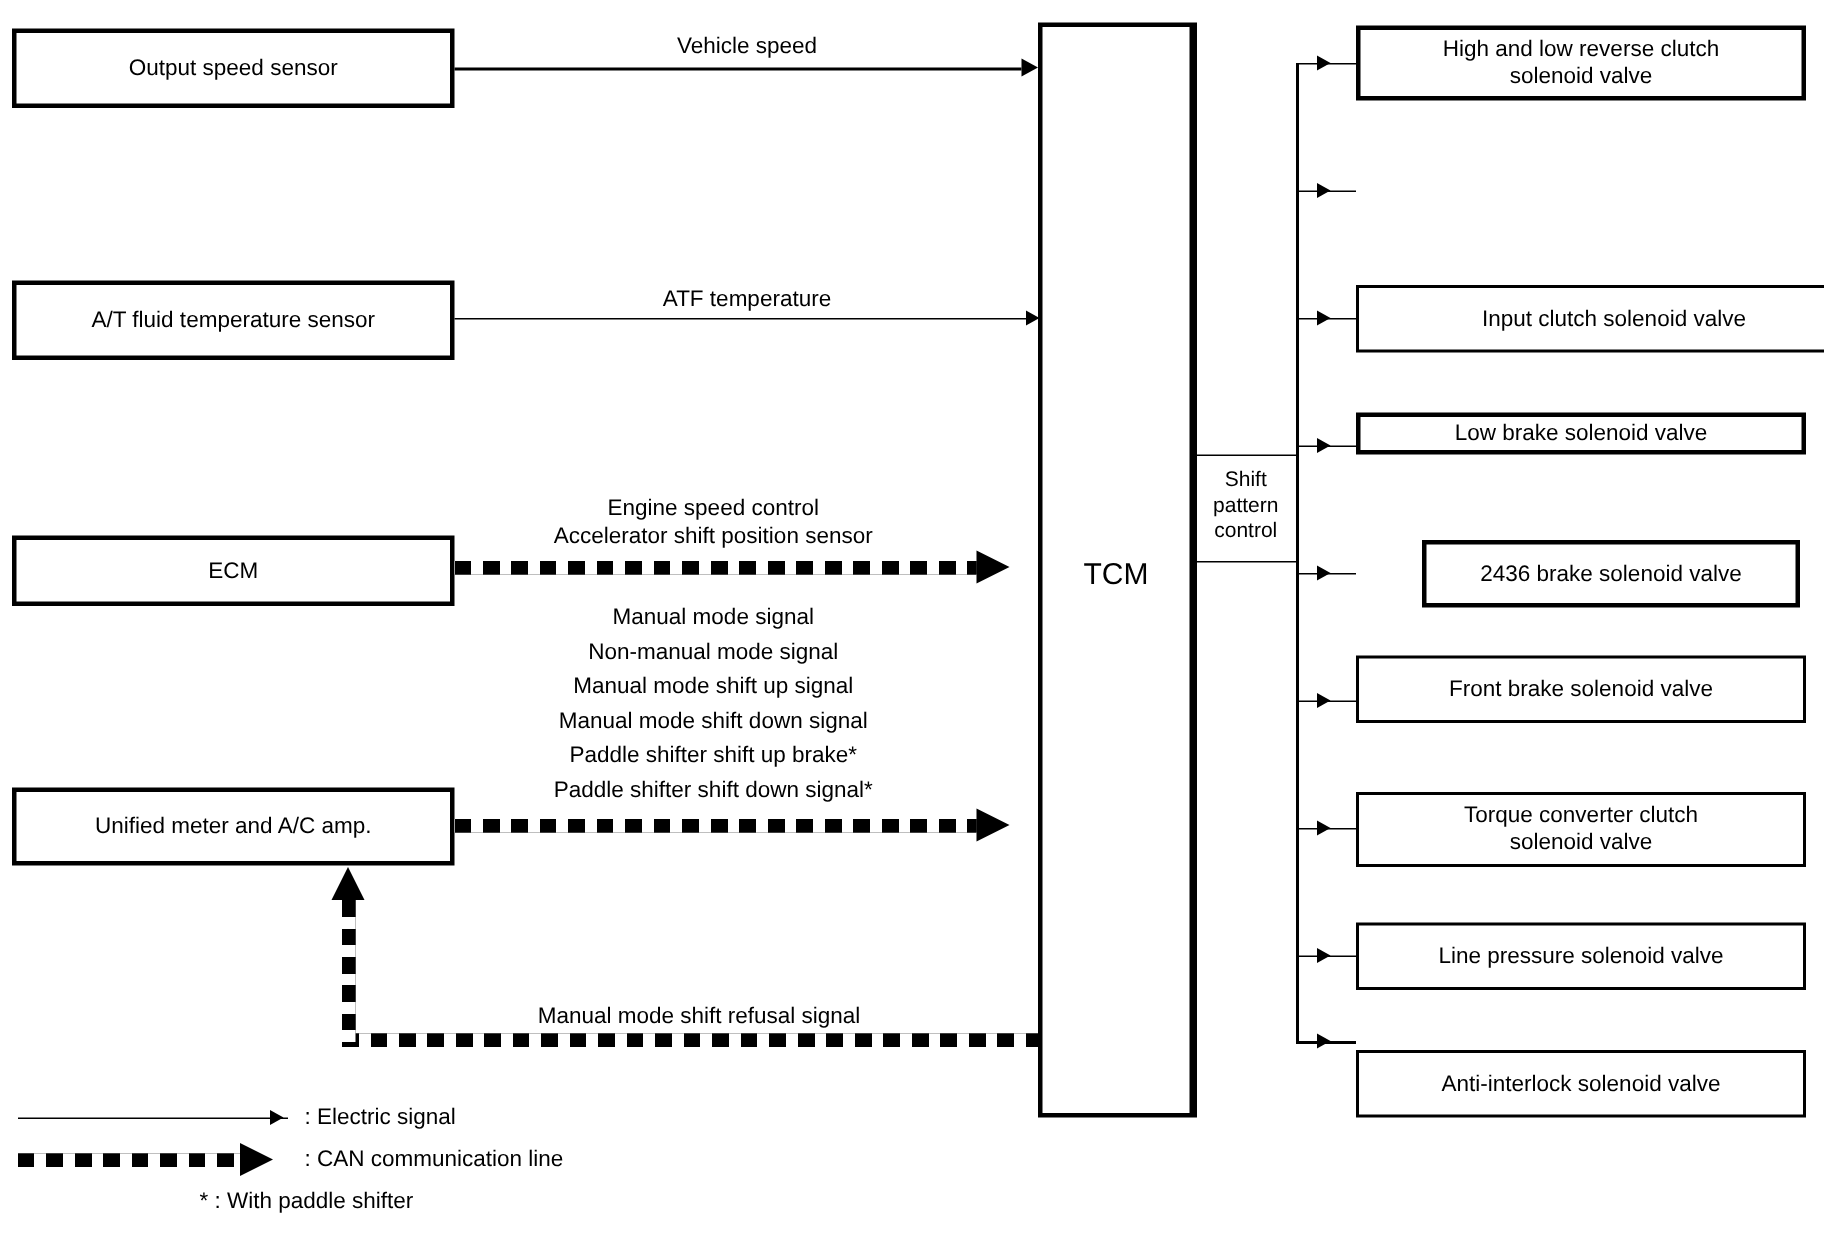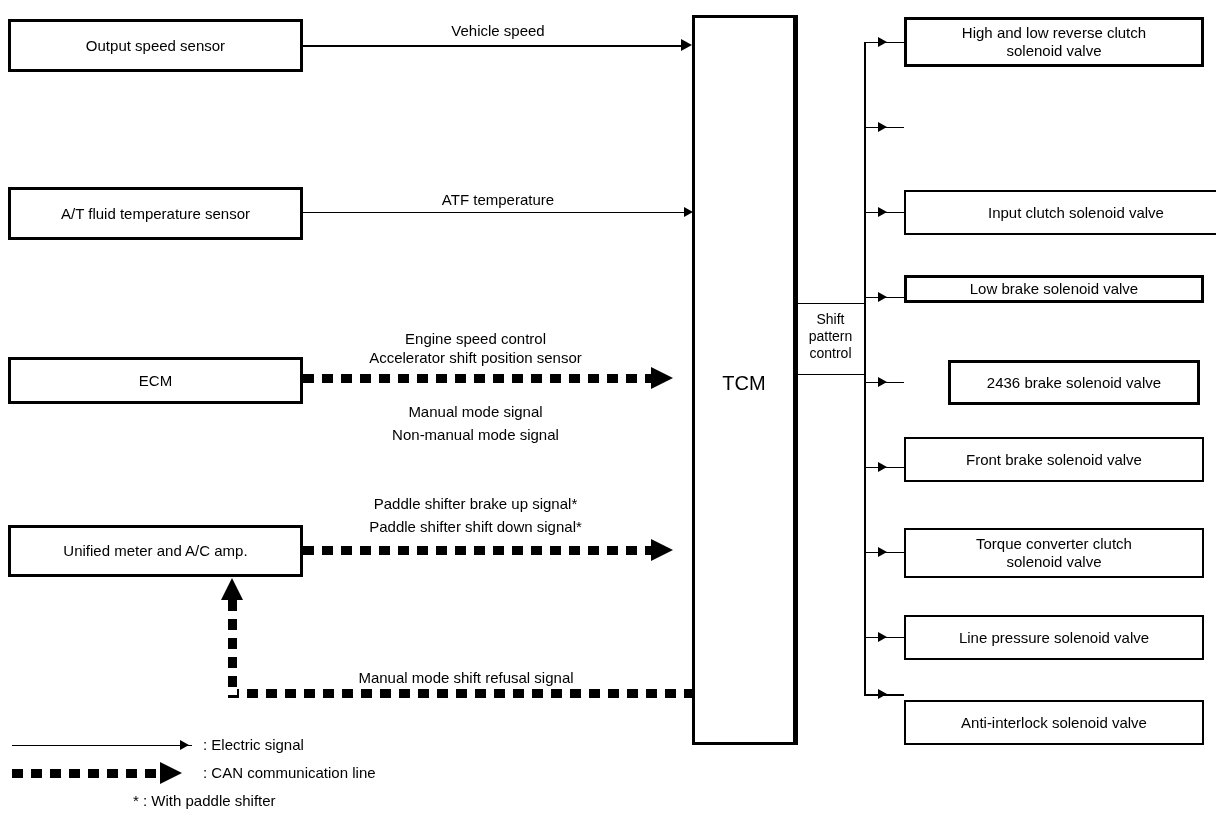--- a/index.html
+++ b/index.html
@@ -61,21 +61,23 @@
 
   <div class="lbl" style="left:303px;top:21px;width:390px;">Vehicle speed</div>
 
   <div class="lbl" style="left:303px;top:190px;width:390px;">ATF temperature</div>
 
   <div class="lbl" style="left:303px;top:329px;width:345px;">Engine speed control</div>
   <div class="lbl" style="left:303px;top:348px;width:345px;">Accelerator shift position sensor</div>
 
   <div class="lbl" style="left:303px;top:402px;width:345px;">Manual mode signal</div>
   <div class="lbl" style="left:303px;top:425px;width:345px;">Non-manual mode signal</div>
-  <div class="lbl" style="left:303px;top:494px;width:345px;">Paddle shifter brake up signal*</div>
+  <div class="lbl" style="left:303px;top:448px;width:345px;">Manual mode shift up signal</div>
+  <div class="lbl" style="left:303px;top:471px;width:345px;">Manual mode shift down signal</div>
+  <div class="lbl" style="left:303px;top:494px;width:345px;">Paddle shifter shift up brake*</div>
   <div class="lbl" style="left:303px;top:517px;width:345px;">Paddle shifter shift down signal*</div>
 
   <div class="lbl" style="left:240px;top:668px;width:452px;">Manual mode shift refusal signal</div>
 
   <div class="hline" style="left:303px;top:45px;width:378px;"></div>
   <div class="ah-r" style="left:681px;top:39px;"></div>
 
   <div class="hline thin" style="left:303px;top:212px;width:381px;"></div>
   <div class="ah-r small" style="left:684px;top:207px;"></div>
 

